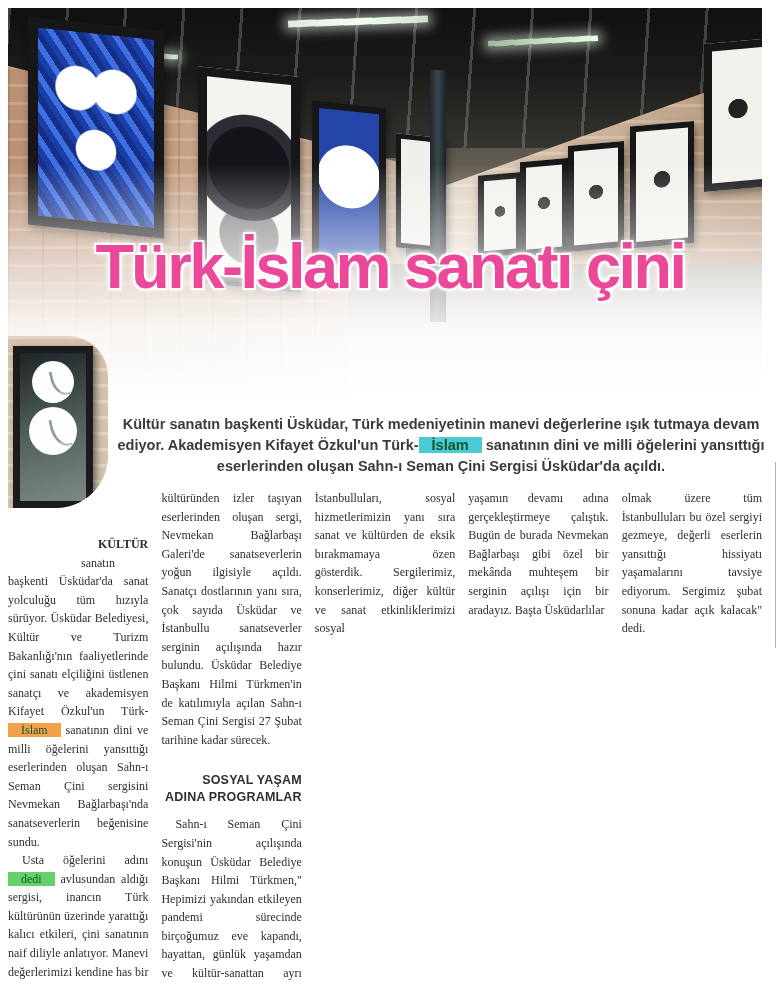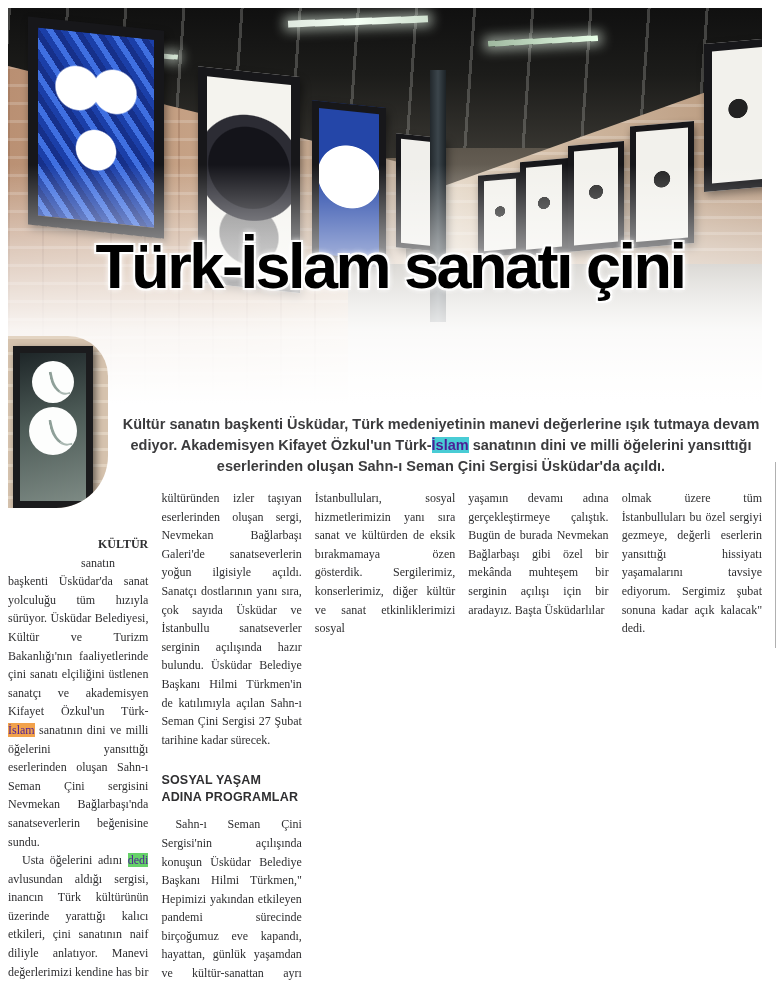--- a/index.html
+++ b/index.html
@@ -78,24 +78,24 @@
 
   
   .standfirst { position:absolute; left:116px; top:414px; width:650px; z-index:5;
     font-size:14.5px; font-weight:700; line-height:21px; text-align:center; }
 
   
   .columns { position:absolute; left:8px; top:489px; width:754px; display:flex; gap:13px; z-index:5; }
   .col { flex:1 1 0; font-size:12px; line-height:18.6px; text-align:justify; }
   .para { margin:0;font-family:Liberation Serif, serif; }
   .para.ind { text-indent:14px; }
-  .block-subhead { font-weight:700; font-size:12.5px; line-height:16.5px; text-align:left;
+  .block-subhead { font-weight:700; font-size:12.5px; line-height:16.5px; text-align:right;
     margin-top:23px; margin-bottom:10px; letter-spacing:.2px; }
   .b { font-weight:700; }
-  .hl { color:#4c1d95; padding:0 0; }
+  .hl { color:#14532d; padding:0 13px; }
   .inset-spacer { float:left; width:92px; height:74px; margin:0 7px 2px 0;
     shape-outside:radial-gradient(115% 120% at 0 0, #000 97%, rgba(0,0,0,0) 100%); }
 
   .right-rule { position:absolute; left:775px; top:462px; width:1px; height:186px; background:#b0b0b0; z-index:6; }
 </style>
 </head>
 <body>
 
 <div class="page">
 
@@ -125,21 +125,21 @@
     <div class="photo-fade"></div>
   </div>
 
   <div class="inset">
     <div class="inset-frame">
       <div class="disc d1"></div>
       <div class="disc d2"></div>
     </div>
   </div>
 
-  <div class="headline" style="color: #000000;">
+  <div class="headline" style="color: #ec4899;">
     <div>Türk-İslam sanatı çini</div>
   </div>
 
   <div class="standfirst" style="color: rgb(59, 59, 61);"><span>Kültür sanatın başkenti Üsküdar, Türk medeniyetinin manevi değerlerine ışık tutmaya devam ediyor. Akademisyen Kifayet Özkul'un Türk-</span><span class="hl" style="background: rgb(73, 204, 213);">İslam</span><span> sanatının dini ve milli öğelerini yansıttığı eserlerinden oluşan Sahn-ı Seman Çini Sergisi Üsküdar'da açıldı.</span></div>
 
   <div class="columns">
     <div class="col" style="color: rgb(47, 47, 49);">
       <div class="inset-spacer"></div>
     <div class="para"><span class="b">KÜLTÜR </span><span>sanatın başkenti Üsküdar'da sanat yolculuğu tüm hızıyla sürüyor. Üsküdar Belediyesi, Kültür ve Turizm Bakanlığı'nın faaliyetlerinde çini sanatı elçiliğini üstlenen sanatçı ve akademisyen Kifayet Özkul'un Türk- </span><span class="hl" style="background: rgb(242, 162, 75);">İslam</span><span> sanatının dini ve milli öğelerini yansıttığı eserlerinden oluşan Sahn-ı Seman Çini sergisini Nevmekan Bağlarbaşı'nda sanatseverlerin beğenisine sundu.</span></div>
         <div class="para ind"><span>Usta öğelerini adını </span><span class="hl" style="background: rgb(102, 209, 105);">dedi</span><span> avlusundan aldığı sergisi, inancın Türk kültürünün üzerinde yarattığı kalıcı etkileri, çini sanatının naif diliyle anlatıyor. Manevi değerlerimizi kendine has bir ses tonuyla aktaran sergi, İstanbulluları </span></div>

